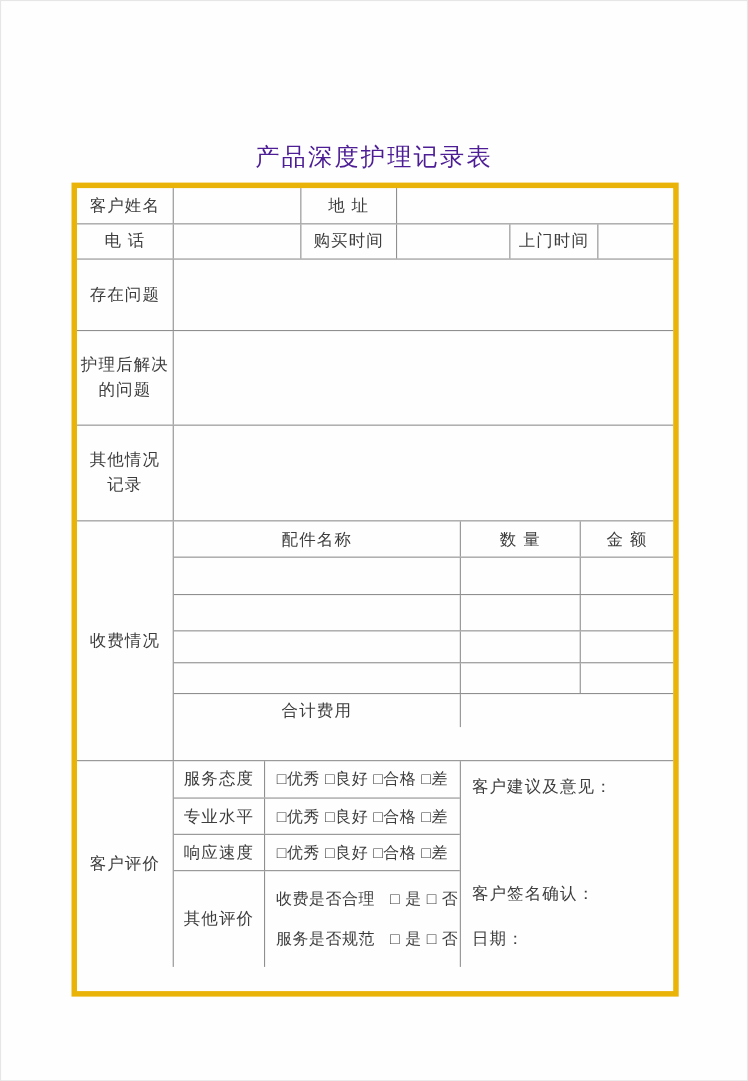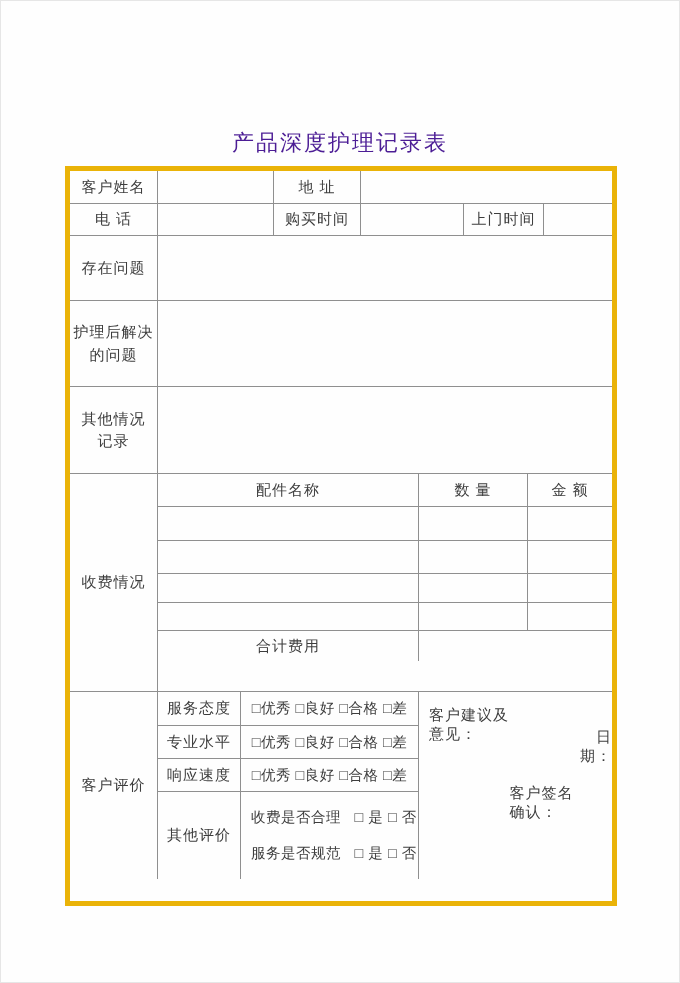--- a/index.html
+++ b/index.html
@@ -34,21 +34,21 @@
   }
   .subcol { flex:1; display:flex; flex-direction:column; }
   .mid { box-sizing:border-box; width:261px; border-right:1px solid #8f8f8f; display:flex; flex-direction:column; }
   .mid .row, .subcol .row { width:100%; }
   .nb { border-bottom:none !important; }
   .opts { white-space:pre; letter-spacing:0.5px; }
   .optline { font-size:14.5px; }
   .twoline { flex:1; display:flex; flex-direction:column; justify-content:space-evenly;
              align-items:flex-start; padding-left:10px; box-sizing:border-box; }
   .rightpanel { flex:1; box-sizing:border-box; padding:14px 0 0 10px;
-                display:flex; flex-direction:row; align-items:flex-start; letter-spacing:1px; }
+                display:flex; flex-direction:column; align-items:flex-start; letter-spacing:1px; }
   .sig { margin-top:78px; }
   .date { margin-top:22px;text-align:right; }
   .w88{width:88px;} .w116{width:116px;} .w87{width:87px;} .w103{width:103px;}
   .w80{width:80px;} .w261{width:261px;} .w109{width:109px;} .w83{width:83px;}
   .h33{height:33px;} .h32{height:32px;} .h65{height:65px;} .h86{height:86px;}
   .h87{height:87px;} .h34{height:34px;} .h29{height:29px;} .h28{height:28px;}
   .h31{height:31px;} .h30{height:30px;} .h218{height:218px;} .h187{height:187px;}
   .flex1{flex:1;}
 </style>
 </head>

